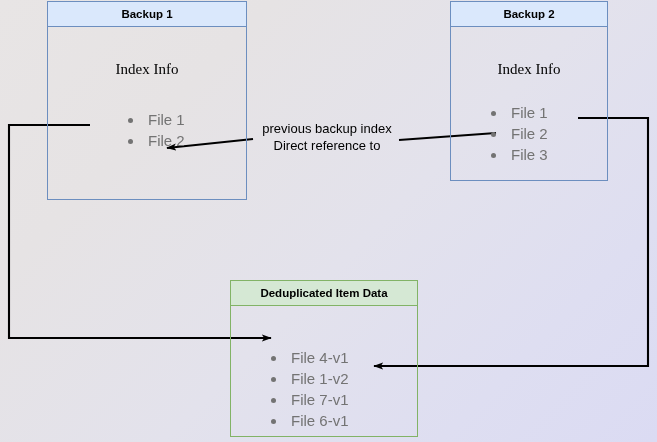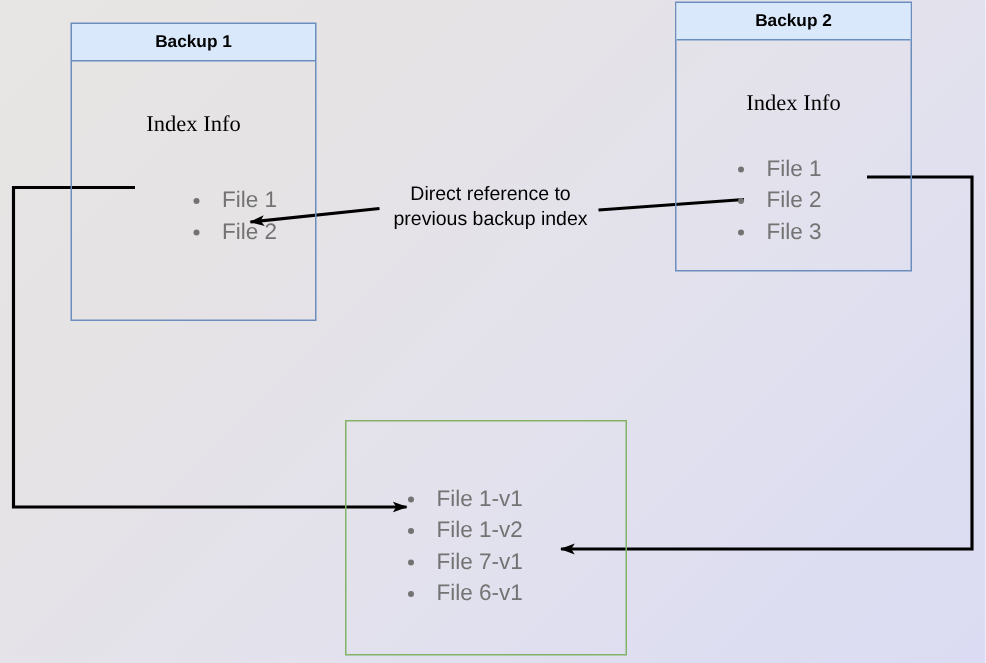--- a/index.html
+++ b/index.html
@@ -63,21 +63,21 @@
     margin: 0;
     padding: 0 0 0 18px;
     list-style: disc;
     font-size: 15px;
     color: #737373;
   }
   .bullets li {
     line-height: 21px;
     padding-left: 4px;
   }
-  #backup1 { left: 47px; top: 15px; width: 164px; height: 199px; }
+  #backup1 { left: 47px; top: 1px; width: 200px; height: 199px; }
   #backup1 .bullets { left: 78px; top: 82px; }
   #backup2 { left: 450px; top: 1px; width: 158px; height: 180px; }
   #backup2 .bullets { left: 38px; top: 75px; }
   #dedup   { left: 230px; top: 280px; width: 188px; height: 157px; }
   #dedup .bullets { left: 38px; top: 41px; }
 
   .edge-label {
     position: absolute;
     left: 247px;
     top: 120px;
@@ -126,26 +126,27 @@
     <div class="section-title">Index Info</div>
     <ul class="bullets">
       <li>File 1</li>
       <li>File 2</li>
       <li>File 3</li>
     </ul>
   </div>
 </div>
 
 <div class="node green" id="dedup">
+  <div class="node-header">Deduplicated Item Data</div>
   <div class="node-body">
     <ul class="bullets">
-      <li>File 1-v1</li>
+      <li>File 4-v1</li>
       <li>File 1-v2</li>
       <li>File 7-v1</li>
       <li>File 6-v1</li>
     </ul>
   </div>
 </div>
 
 <div class="edge-label">
+  <span>previous backup index</span>
   <span>Direct reference to</span>
-  <span>previous backup index</span>
 </div>
 
 </body></html>

